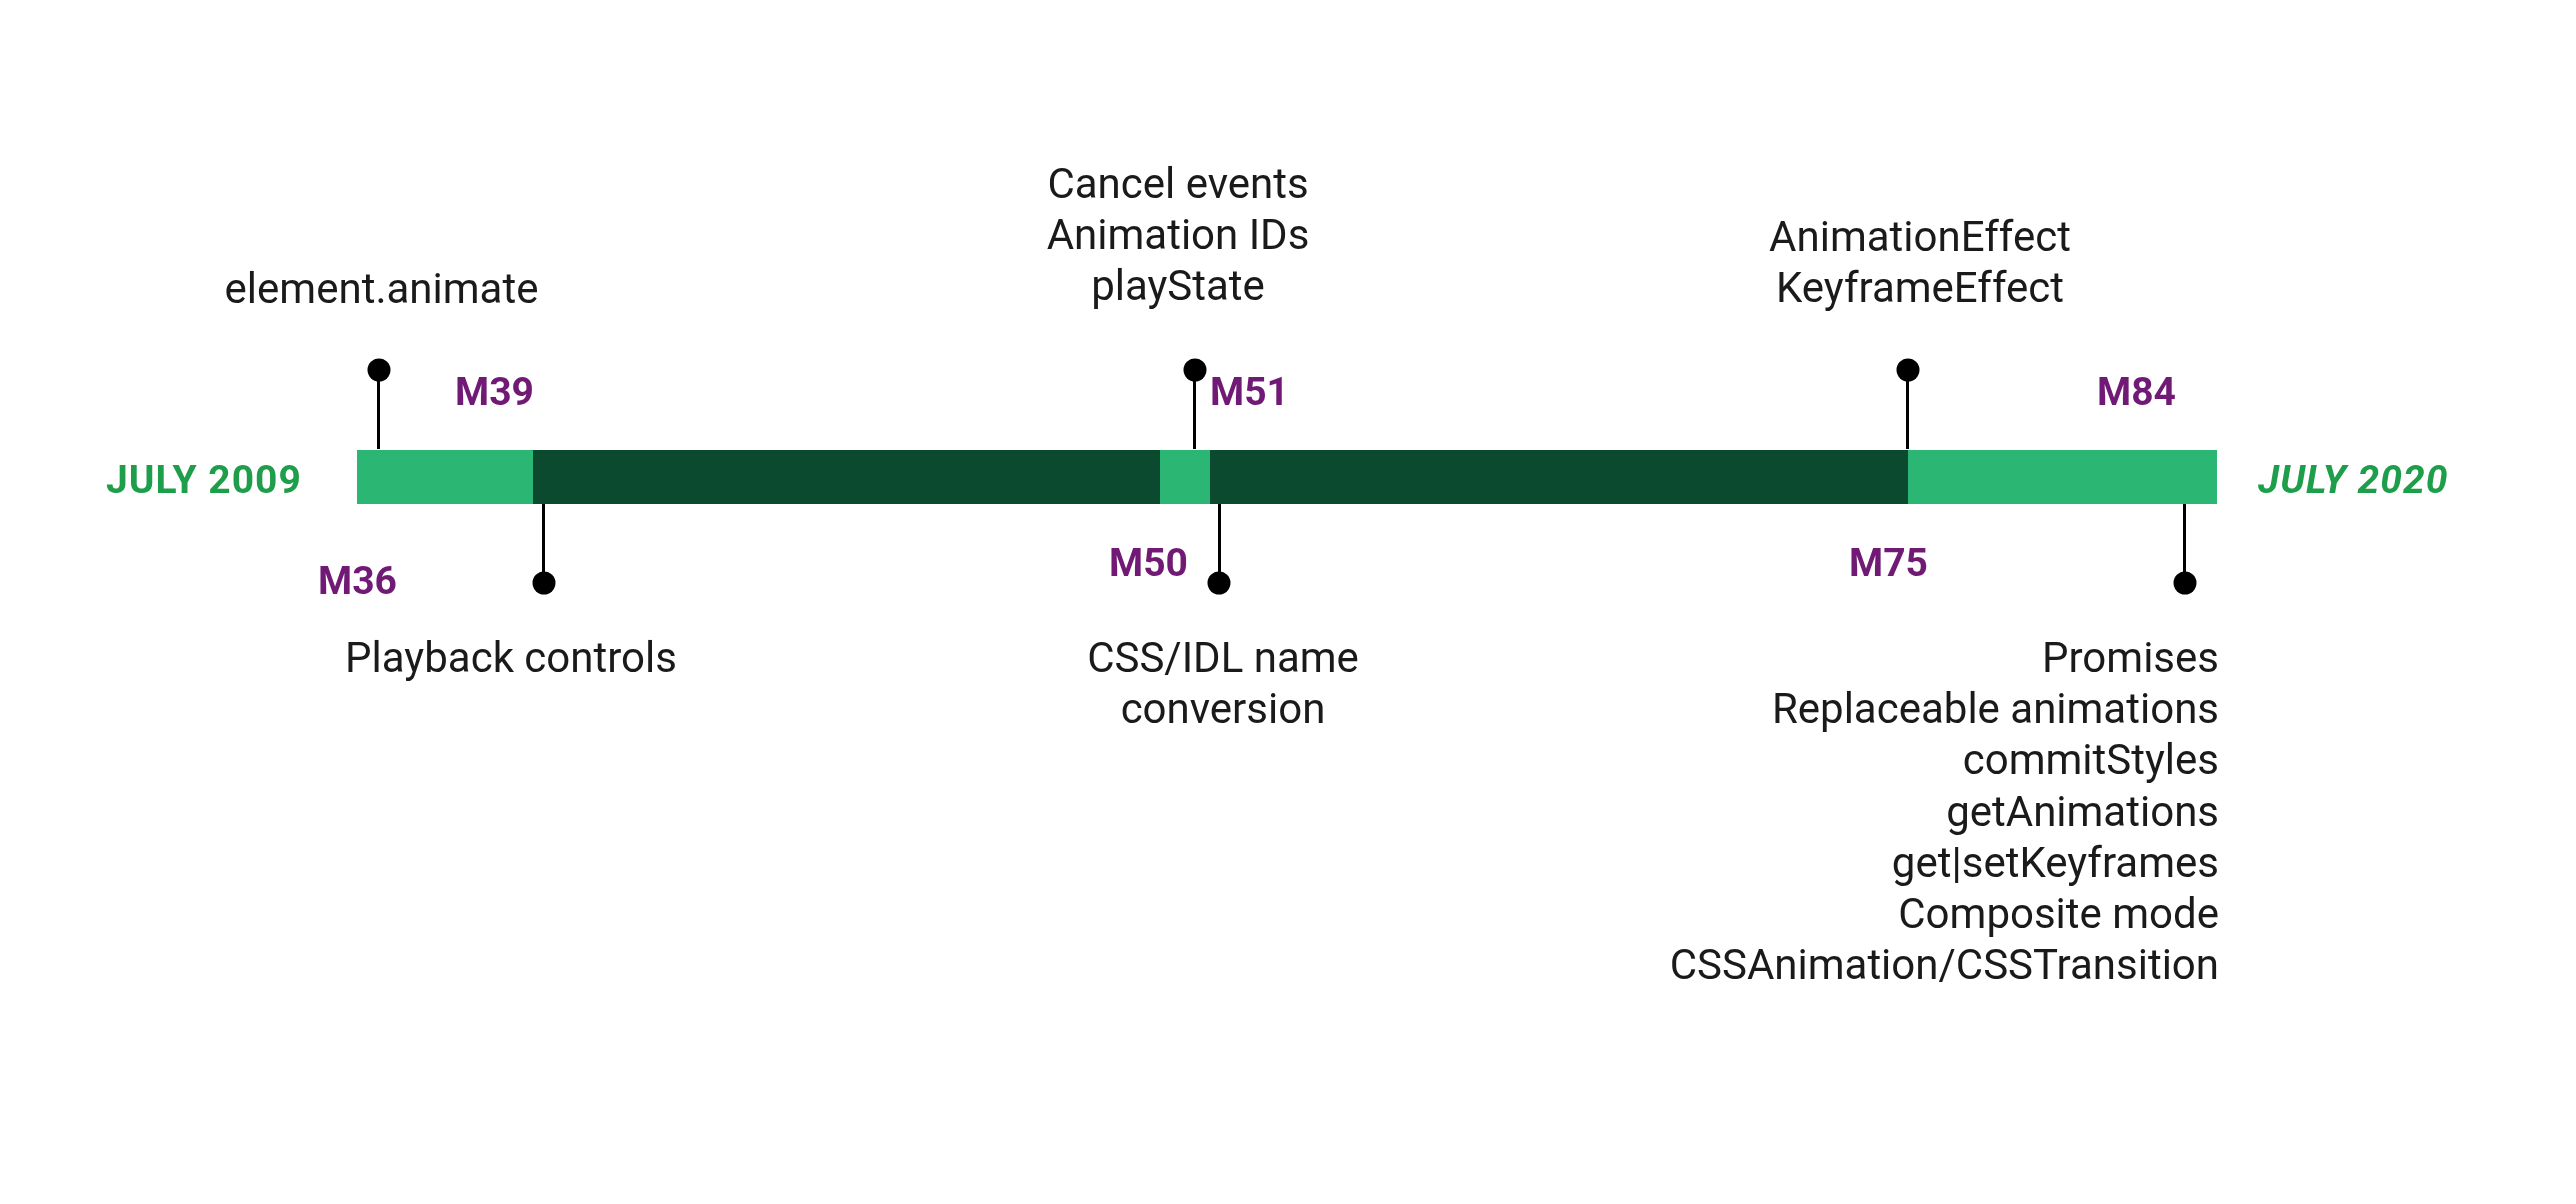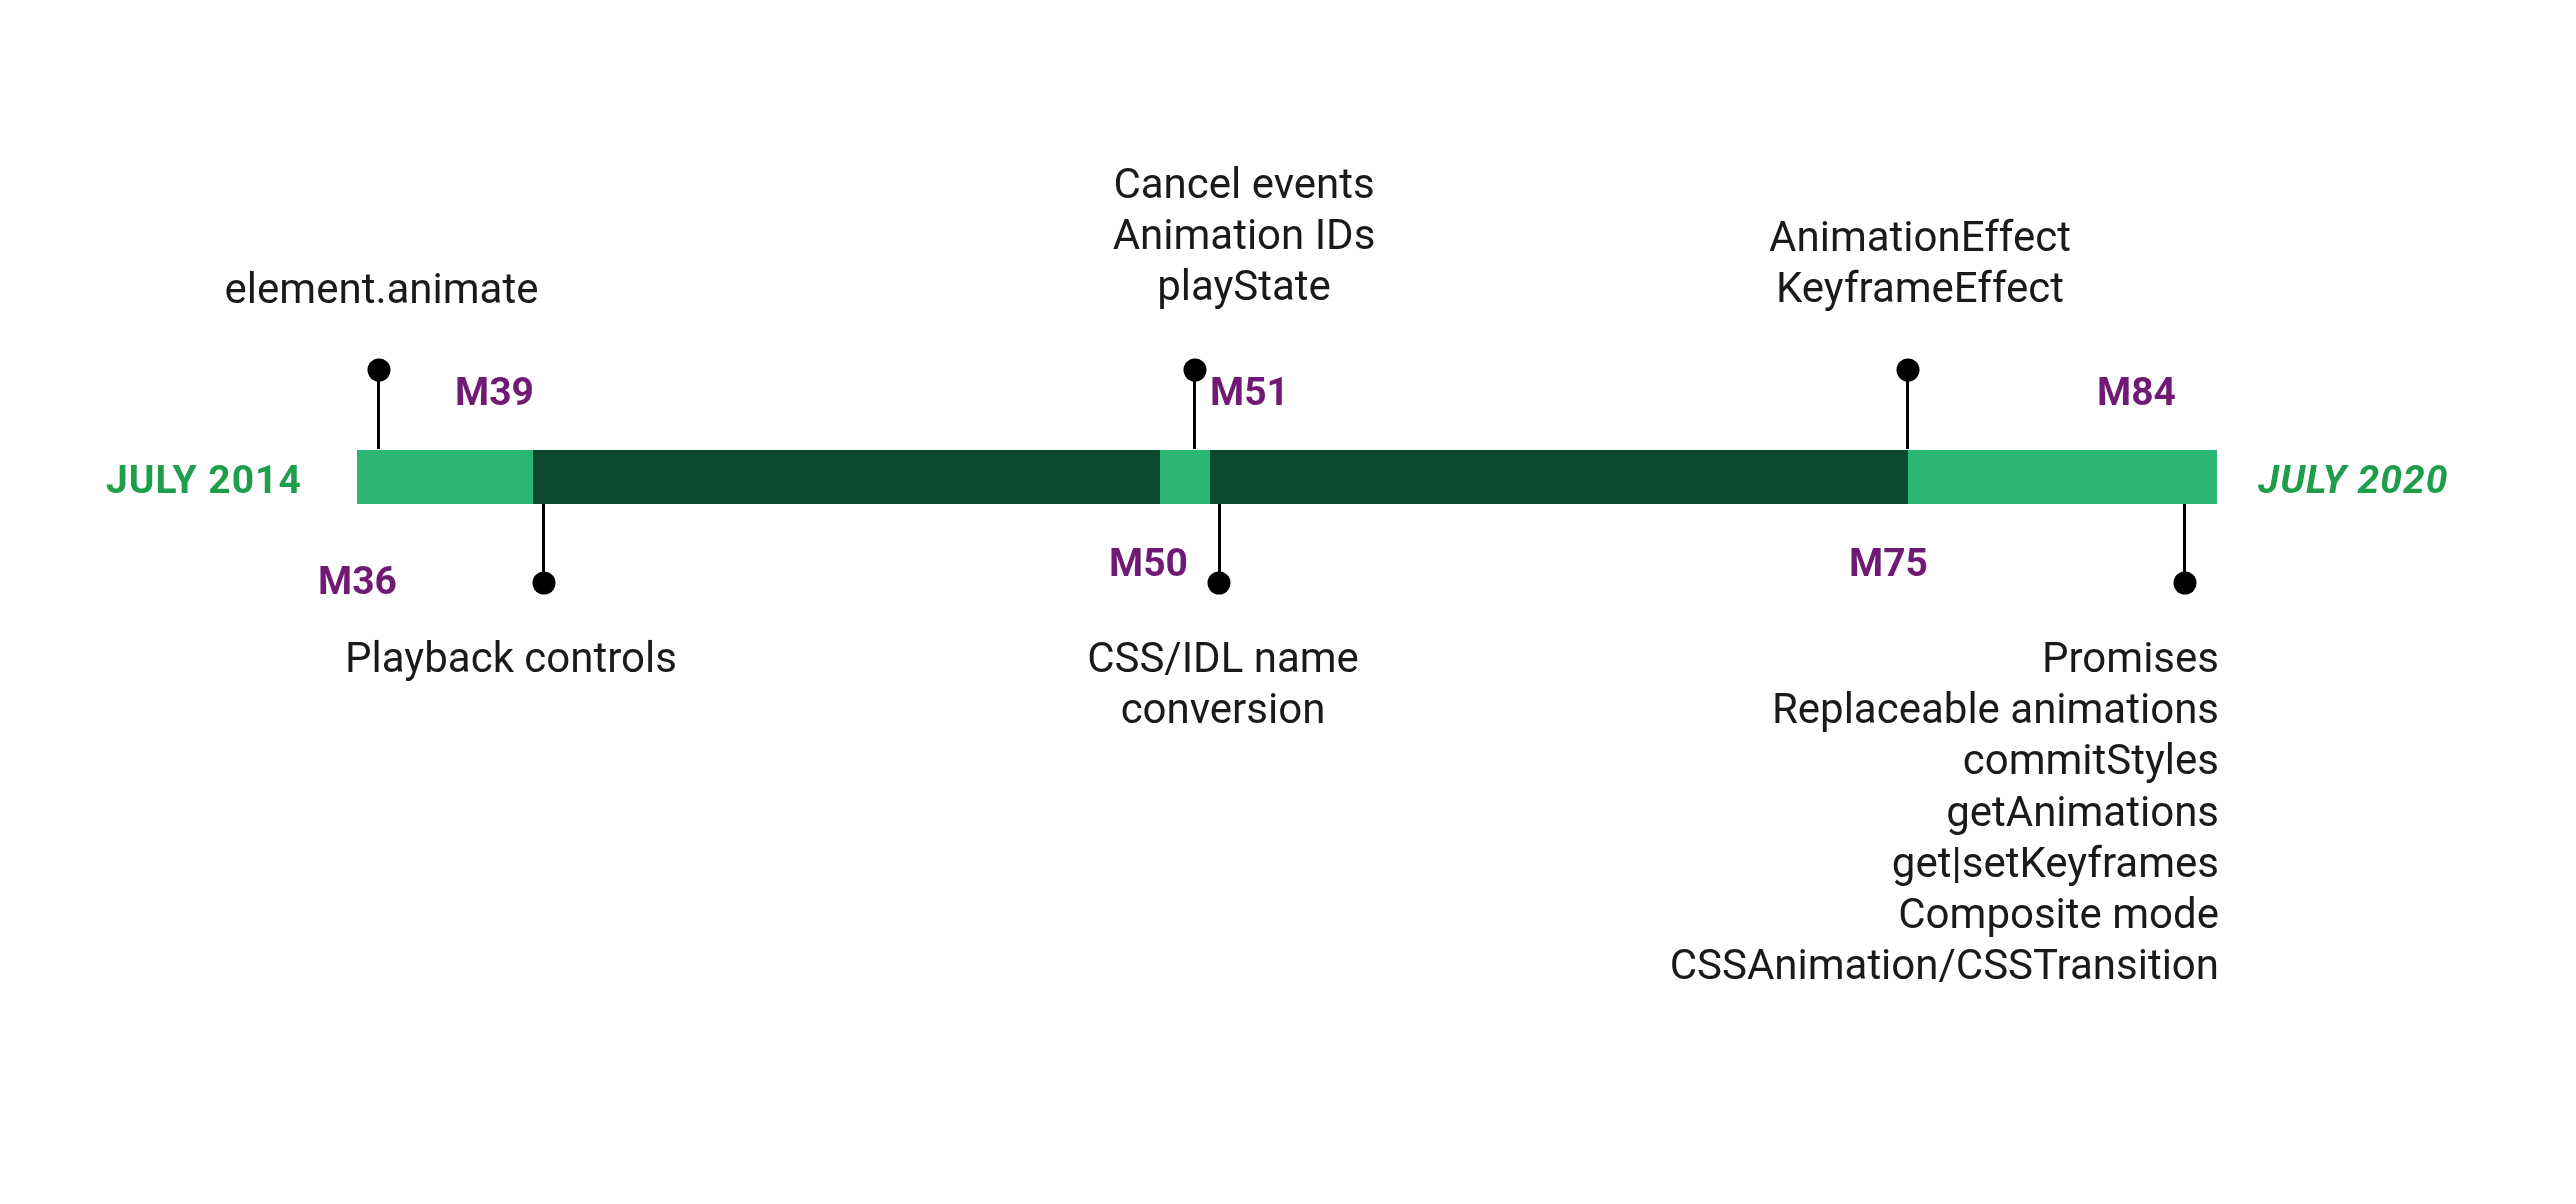--- a/index.html
+++ b/index.html
@@ -56,21 +56,21 @@
     line-height: 1.22;
     text-align: center;
   }
   .note.right { text-align: right; }
 </style>
 </head>
 <body>
 
 <div class="timeline-wrap">
 
-  <span class="start-label" style="left:106px; top:457px;">JULY 2014</span>
+  <span class="start-label" style="left:106px; top:457px;">JULY 2009</span>
 
   <span class="end-label" style="left:2258px; top:457px;font-style:italic;">JULY 2020</span>
 
   <div class="bar bar-light" style="left:357px;  top:450px; width:176px;"></div>
   <div class="bar bar-dark" style="left:533px;  top:450px; width:627px;"></div>
   <div class="bar bar-light" style="left:1160px; top:450px; width:50px;"></div>
   <div class="bar bar-dark" style="left:1210px; top:450px; width:699px;"></div>
   <div class="bar bar-light" style="left:1908px; top:450px; width:309px;"></div>
 
   <div class="tick" style="left:377px; top:370px; height:79px;"></div>
@@ -84,21 +84,21 @@
   <div class="note" style="left:270px; top:632px; width:482px;">Playback controls</div>
 
   <div class="tick" style="left:1218px; top:504px; height:79px;"></div>
   <div class="dot" style="left:1219px; top:583px;"></div>
   <span class="marker-label" style="left:1065px; top:540px;margin-left:44px;">M50</span>
   <div class="note" style="left:982px; top:632px; width:482px;">CSS/IDL name<br>conversion</div>
 
   <div class="tick" style="left:1193px; top:370px; height:79px;"></div>
   <div class="dot" style="left:1195px; top:370px;"></div>
   <span class="marker-label" style="left:1210px; top:369px;">M51</span>
-  <div class="note" style="left:1051px; top:158px; width:386px;">Cancel events<br>Animation IDs<br>playState</div>
+  <div class="note" style="left:985px; top:158px; width:386px;">Cancel events<br>Animation IDs<br>playState</div>
 
   <div class="tick" style="left:1906px; top:370px; height:79px;"></div>
   <div class="dot" style="left:1908px; top:370px;"></div>
   <span class="marker-label" style="left:1849px; top:540px;">M75</span>
   <div class="note" style="left:1727px; top:211px; width:386px;">AnimationEffect<br>KeyframeEffect</div>
 
   <div class="tick" style="left:2183px; top:504px; height:79px;"></div>
   <div class="dot" style="left:2185px; top:583px;"></div>
   <span class="marker-label" style="left:2097px; top:369px;">M84</span>
   <div class="note right" style="left:1544px; top:632px; width:675px;">Promises<br>Replaceable animations<br>commitStyles<br>getAnimations<br>get|setKeyframes<br>Composite mode<br>CSSAnimation/CSSTransition</div>

